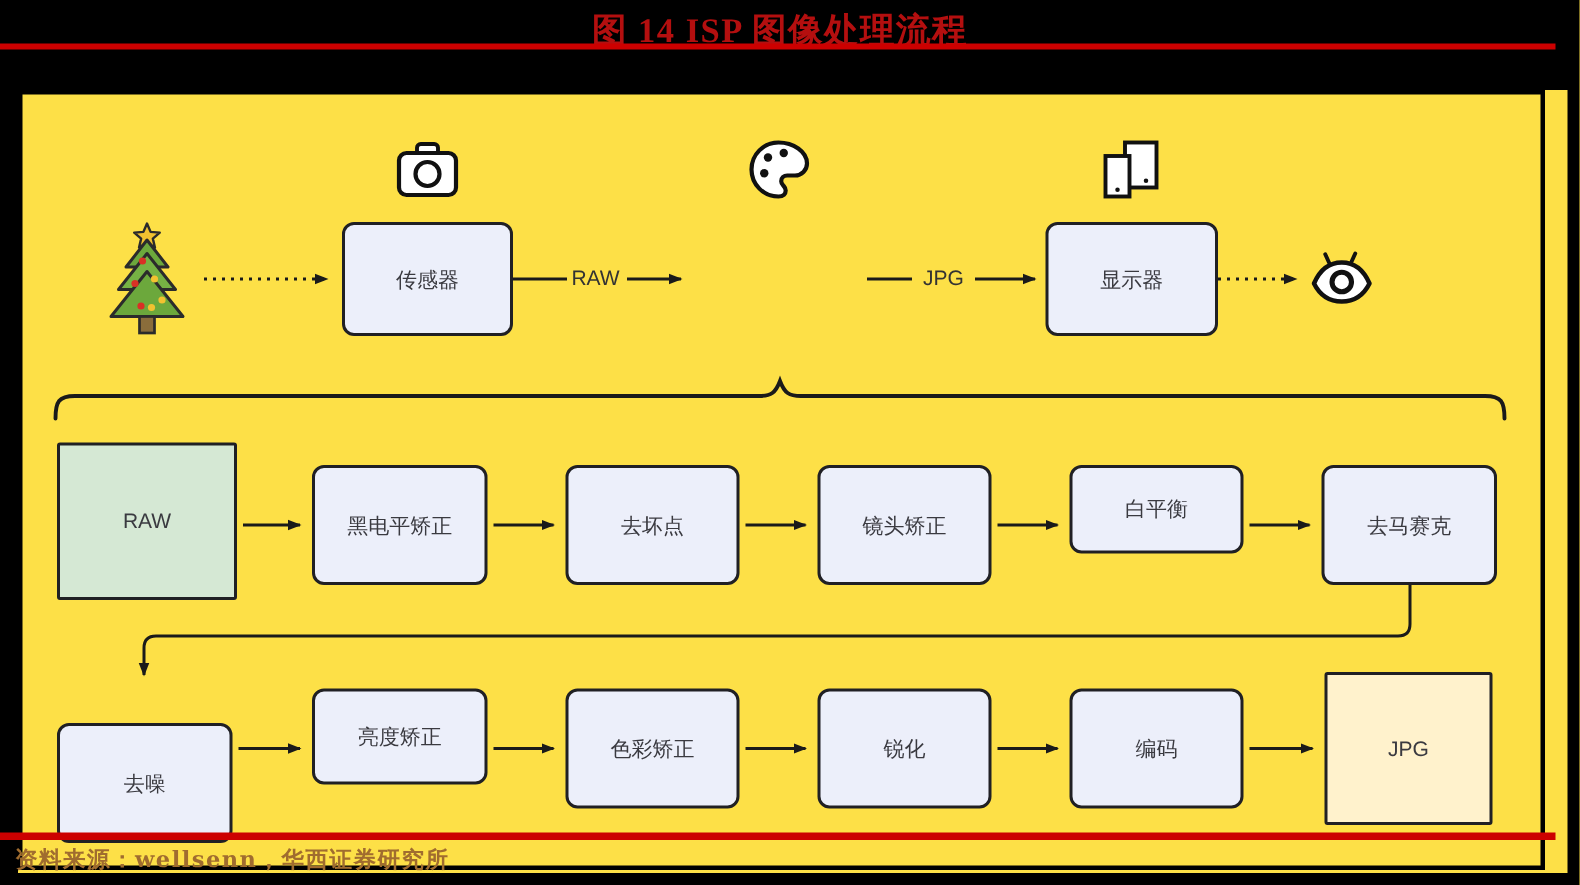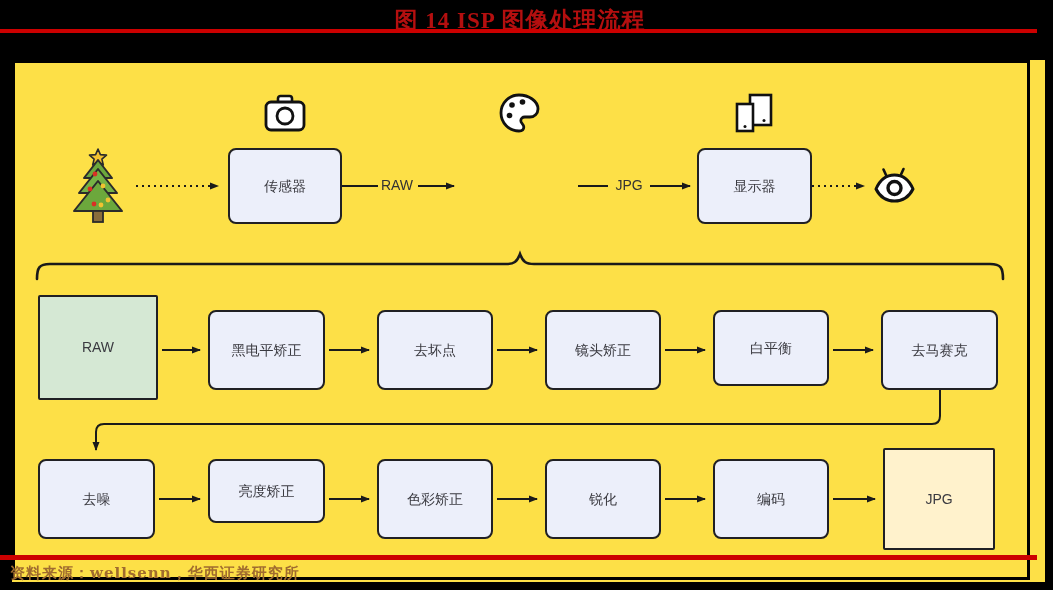--- a/index.html
+++ b/index.html
@@ -147,24 +147,24 @@
   <div class="node" style="left:216px;top:88px;width:114px;height:76px;">传感器</div>
   <div class="node" style="left:685px;top:88px;width:115px;height:76px;">显示器</div>
 
   <div class="edge-label" style="left:364px;top:117px;width:42px;">RAW</div>
   <div class="edge-label" style="left:596px;top:117px;width:42px;">JPG</div>
 
   <div class="node green square" style="left:26px;top:235px;width:120px;height:105px;">RAW</div>
   <div class="node" style="left:196px;top:250px;width:117px;height:80px;">黑电平矫正</div>
   <div class="node" style="left:365px;top:250px;width:116px;height:80px;">去坏点</div>
   <div class="node" style="left:533px;top:250px;width:116px;height:80px;">镜头矫正</div>
-  <div class="node" style="left:701px;top:250px;width:116px;height:76px;">白平衡</div>
+  <div class="node" style="left:701px;top:250px;width:116px;height:59px;">白平衡</div>
   <div class="node" style="left:869px;top:250px;width:117px;height:80px;">去马赛克</div>
 
-  <div class="node" style="left:26px;top:399px;width:117px;height:80px;">去噪</div>
+  <div class="node" style="left:26px;top:422px;width:117px;height:80px;">去噪</div>
   <div class="node" style="left:196px;top:399px;width:117px;height:64px;">亮度矫正</div>
   <div class="node" style="left:365px;top:399px;width:116px;height:80px;">色彩矫正</div>
   <div class="node" style="left:533px;top:399px;width:116px;height:80px;">锐化</div>
   <div class="node" style="left:701px;top:399px;width:116px;height:80px;">编码</div>
   <div class="node yellow square" style="left:871px;top:388px;width:112px;height:102px;">JPG</div>
 
 </div>
 
 <div class="rule-red-bottom"></div>
 <div class="source-note">资料来源：wellsenn，华西证券研究所</div>

